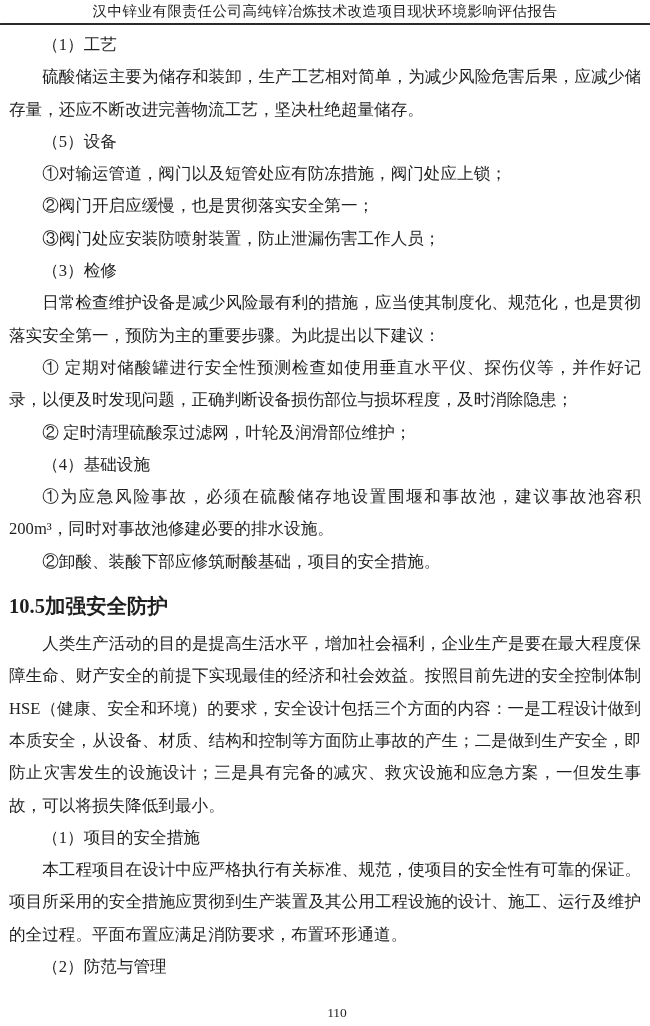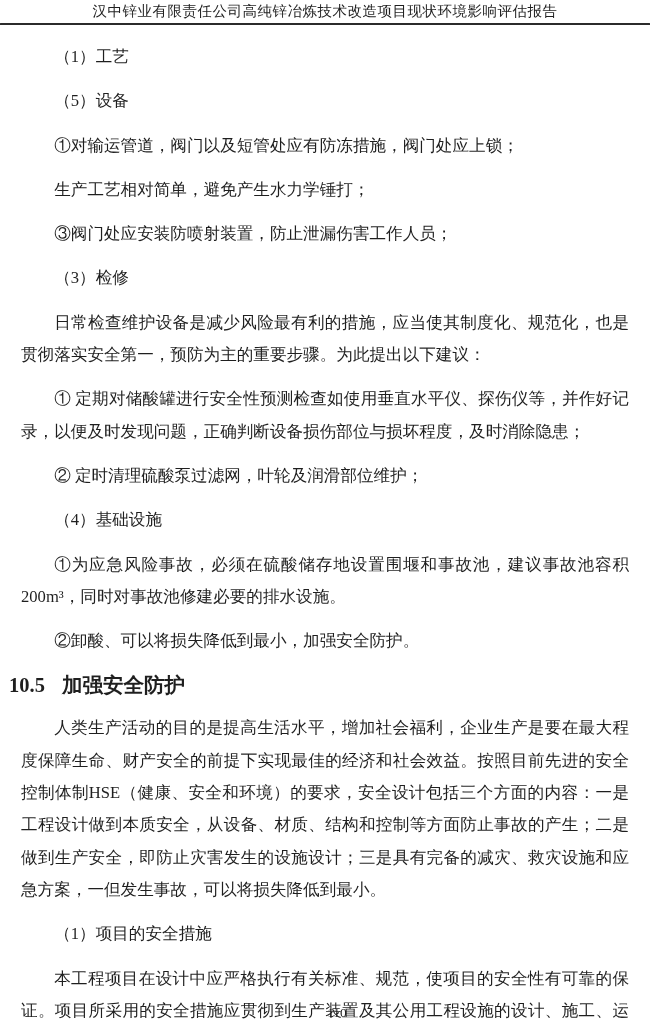--- a/index.html
+++ b/index.html
@@ -34,33 +34,32 @@
     white-space: nowrap;
   }
   .doc-body {
     padding: 4px 9px 0 9px;
     font-size: 16.6px;
     line-height: 32.3px;
     text-align: justify;
     text-justify: inter-ideograph;
   }
   .doc-body p {
-    margin: 12px;
+    margin: 0;
     text-indent: 2em;
   }
   .section-heading {
     margin: 13px 0 7px 0;
     font-size: 20.5px;
     line-height: 30px;
     font-weight: bold;
     text-indent: 0;
     text-align: left;
   }
   .section-heading .sec-num {
-    margin-right: 17px;
   }
   .doc-footer {
     position: absolute;
     bottom: 6px;
     left: 12px;
     width: 100%;
     text-align: center;
     font-size: 13.5px;
     line-height: 14px;
   }
@@ -69,31 +68,32 @@
 <body>
 
 <div class="page">
 
   <div class="doc-header">
     <div class="header-title">汉中锌业有限责任公司高纯锌冶炼技术改造项目现状环境影响评估报告</div>
   </div>
 
   <div class="doc-body">
     <p>（1）工艺</p>
+    <p>硫酸储运主要为储存和装卸，生产工艺相对简单，为减少风险危害后果，应减少储存量，还应不断改进完善物流工艺，坚决杜绝超量储存。</p>
     <p>（5）设备</p>
     <p>①对输运管道，阀门以及短管处应有防冻措施，阀门处应上锁；</p>
-    <p>生产工艺相对简单，避免产生水力学锤打；</p>
+    <p>②阀门开启应缓慢，也是贯彻落实安全第一；</p>
     <p>③阀门处应安装防喷射装置，防止泄漏伤害工作人员；</p>
     <p>（3）检修</p>
     <p>日常检查维护设备是减少风险最有利的措施，应当使其制度化、规范化，也是贯彻落实安全第一，预防为主的重要步骤。为此提出以下建议：</p>
     <p>① 定期对储酸罐进行安全性预测检查如使用垂直水平仪、探伤仪等，并作好记录，以便及时发现问题，正确判断设备损伤部位与损坏程度，及时消除隐患；</p>
     <p>② 定时清理硫酸泵过滤网，叶轮及润滑部位维护；</p>
     <p>（4）基础设施</p>
     <p>①为应急风险事故，必须在硫酸储存地设置围堰和事故池，建议事故池容积 200m³，同时对事故池修建必要的排水设施。</p>
-    <p>②卸酸、可以将损失降低到最小，加强安全防护。</p>
+    <p>②卸酸、装酸下部应修筑耐酸基础，项目的安全措施。</p>
 
     <h2 class="section-heading">
       <span class="sec-num">10.5</span><span>加强安全防护</span>
     </h2>
 
     <p>人类生产活动的目的是提高生活水平，增加社会福利，企业生产是要在最大程度保障生命、财产安全的前提下实现最佳的经济和社会效益。按照目前先进的安全控制体制HSE（健康、安全和环境）的要求，安全设计包括三个方面的内容：一是工程设计做到本质安全，从设备、材质、结构和控制等方面防止事故的产生；二是做到生产安全，即防止灾害发生的设施设计；三是具有完备的减灾、救灾设施和应急方案，一但发生事故，可以将损失降低到最小。</p>
     <p>（1）项目的安全措施</p>
     <p>本工程项目在设计中应严格执行有关标准、规范，使项目的安全性有可靠的保证。项目所采用的安全措施应贯彻到生产装置及其公用工程设施的设计、施工、运行及维护的全过程。平面布置应满足消防要求，布置环形通道。</p>
     <p>（2）防范与管理</p>
   </div>

